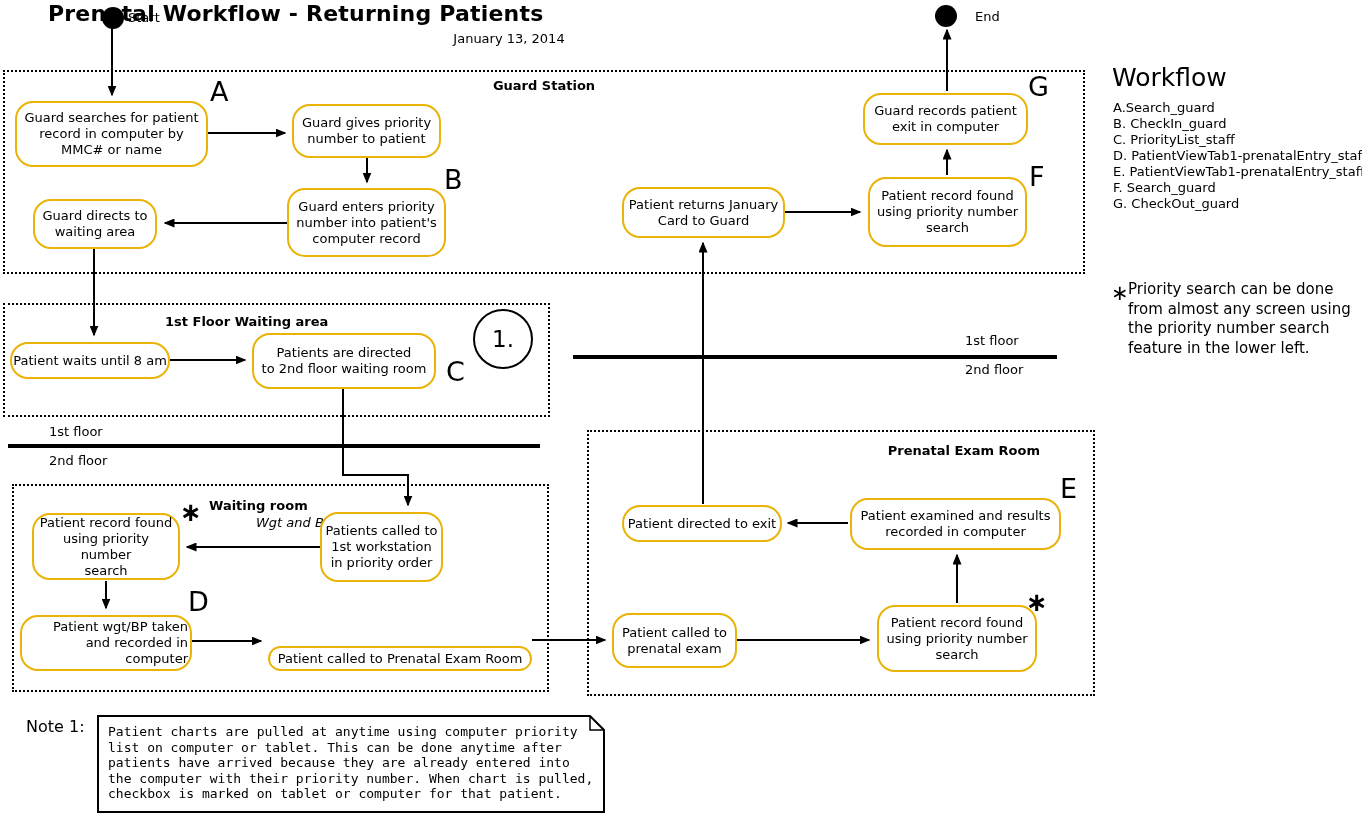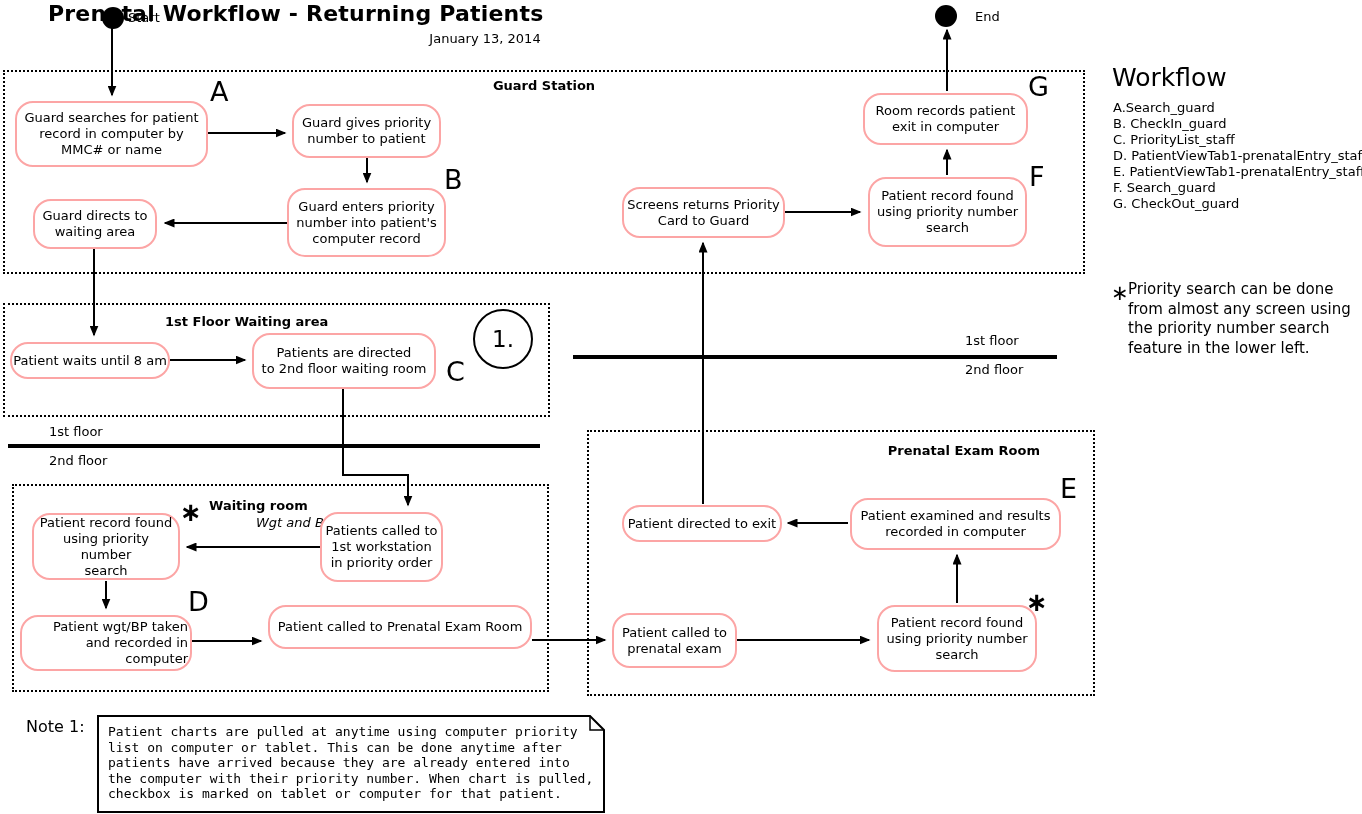--- a/index.html
+++ b/index.html
@@ -3,28 +3,28 @@
 <meta charset="utf-8">
 <style>
   html,body{margin:0;padding:0;}
   body{
     width:1362px;height:814px;position:relative;overflow:hidden;
     background:#ffffff;color:#000;
     font-family:"DejaVu Sans","Liberation Sans",sans-serif;
   }
   .abs{position:absolute;}
   .page-title{left:0;top:1px;width:980px;text-align:left;font-size:22px;font-weight:bold;letter-spacing:.2px;padding-left:48px;}
-  .page-date{left:0;top:31px;width:970px;text-align:center;font-size:13px;}
+  .page-date{left:0;top:31px;width:970px;text-align:center;font-size:13px;padding-left:24px;}
   .terminal-dot{width:22px;height:22px;border-radius:50%;background:#000;}
   .terminal-label{font-size:13px;}
   .region{border:2px dotted #000;}
   .region-title{position:absolute;font-weight:bold;font-size:13px;white-space:nowrap;}
   .region-subtitle{position:absolute;font-style:italic;font-size:13px;white-space:nowrap;margin-left:36px;}
   .node{
-    border:2px solid #fca5a5;border-radius:18px;background:#fff;
+    border:2px solid #eab308;border-radius:18px;background:#fff;
     display:flex;align-items:center;justify-content:center;
     text-align:center;font-size:13px;line-height:16px;
     white-space:pre-line;padding:0 2px;box-sizing:border-box;z-index:3;
   }
   .tag{font-size:27px;line-height:27px;z-index:4;}
   .star{font-size:26px;line-height:20px;font-weight:bold;z-index:4;}
   .circle-marker{
     width:56px;height:56px;border:2px solid #000;border-radius:50%;background:#fff;
     display:flex;align-items:center;justify-content:center;font-size:23px;z-index:3;
   }
@@ -136,45 +136,45 @@
 
 <div class="abs node" style="left:32px;top:513px;width:148px;height:67px;">Patient record found
 using priority number
 search</div>
 <div class="abs star" style="left:180px;top:502px;">∗</div>
 
 <div class="abs node" style="left:20px;top:615px;width:172px;height:56px;text-align:right;">Patient wgt/BP taken
 and recorded in computer</div>
 <div class="abs tag" style="left:188px;top:588px;">D</div>
 
-<div class="abs node" style="left:268px;top:605px;width:264px;height:44px;white-space:nowrap;">Patient called to Prenatal Exam Room</div>
+<div class="abs node" style="left:268px;top:646px;width:264px;height:25px;white-space:nowrap;">Patient called to Prenatal Exam Room</div>
 
 <div class="abs node" style="left:612px;top:613px;width:125px;height:55px;">Patient called to
 prenatal exam</div>
 
 <div class="abs node" style="left:877px;top:605px;width:160px;height:67px;">Patient record found
 using priority number
 search</div>
 <div class="abs star" style="left:1026px;top:592px;">∗</div>
 
 <div class="abs node" style="left:850px;top:498px;width:211px;height:52px;">Patient examined and results
 recorded in computer</div>
 <div class="abs tag" style="left:1060px;top:475px;">E</div>
 
 <div class="abs node" style="left:622px;top:505px;width:160px;height:37px;white-space:nowrap;">Patient directed to exit</div>
 
-<div class="abs node" style="left:622px;top:187px;width:163px;height:51px;">Screens returns Priority
+<div class="abs node" style="left:622px;top:187px;width:163px;height:51px;">Patient returns January
 Card to Guard</div>
 
 <div class="abs node" style="left:868px;top:177px;width:159px;height:70px;">Patient record found
 using priority number
 search</div>
 <div class="abs tag" style="left:1029px;top:163px;">F</div>
 
-<div class="abs node" style="left:863px;top:93px;width:165px;height:52px;">Room records patient
+<div class="abs node" style="left:863px;top:93px;width:165px;height:52px;">Guard records patient
 exit in computer</div>
 <div class="abs tag" style="left:1028px;top:73px;">G</div>
 
 <div class="abs screens-title" style="left:1112px;top:63px;">Workflow</div>
 <div class="abs screens-list" style="left:1113px;top:100px;">
   <div>A.Search_guard</div>
   <div>B. CheckIn_guard</div>
   <div>C. PriorityList_staff</div>
   <div>D. PatientViewTab1-prenatalEntry_staff</div>
   <div>E. PatientViewTab1-prenatalEntry_staff</div>

